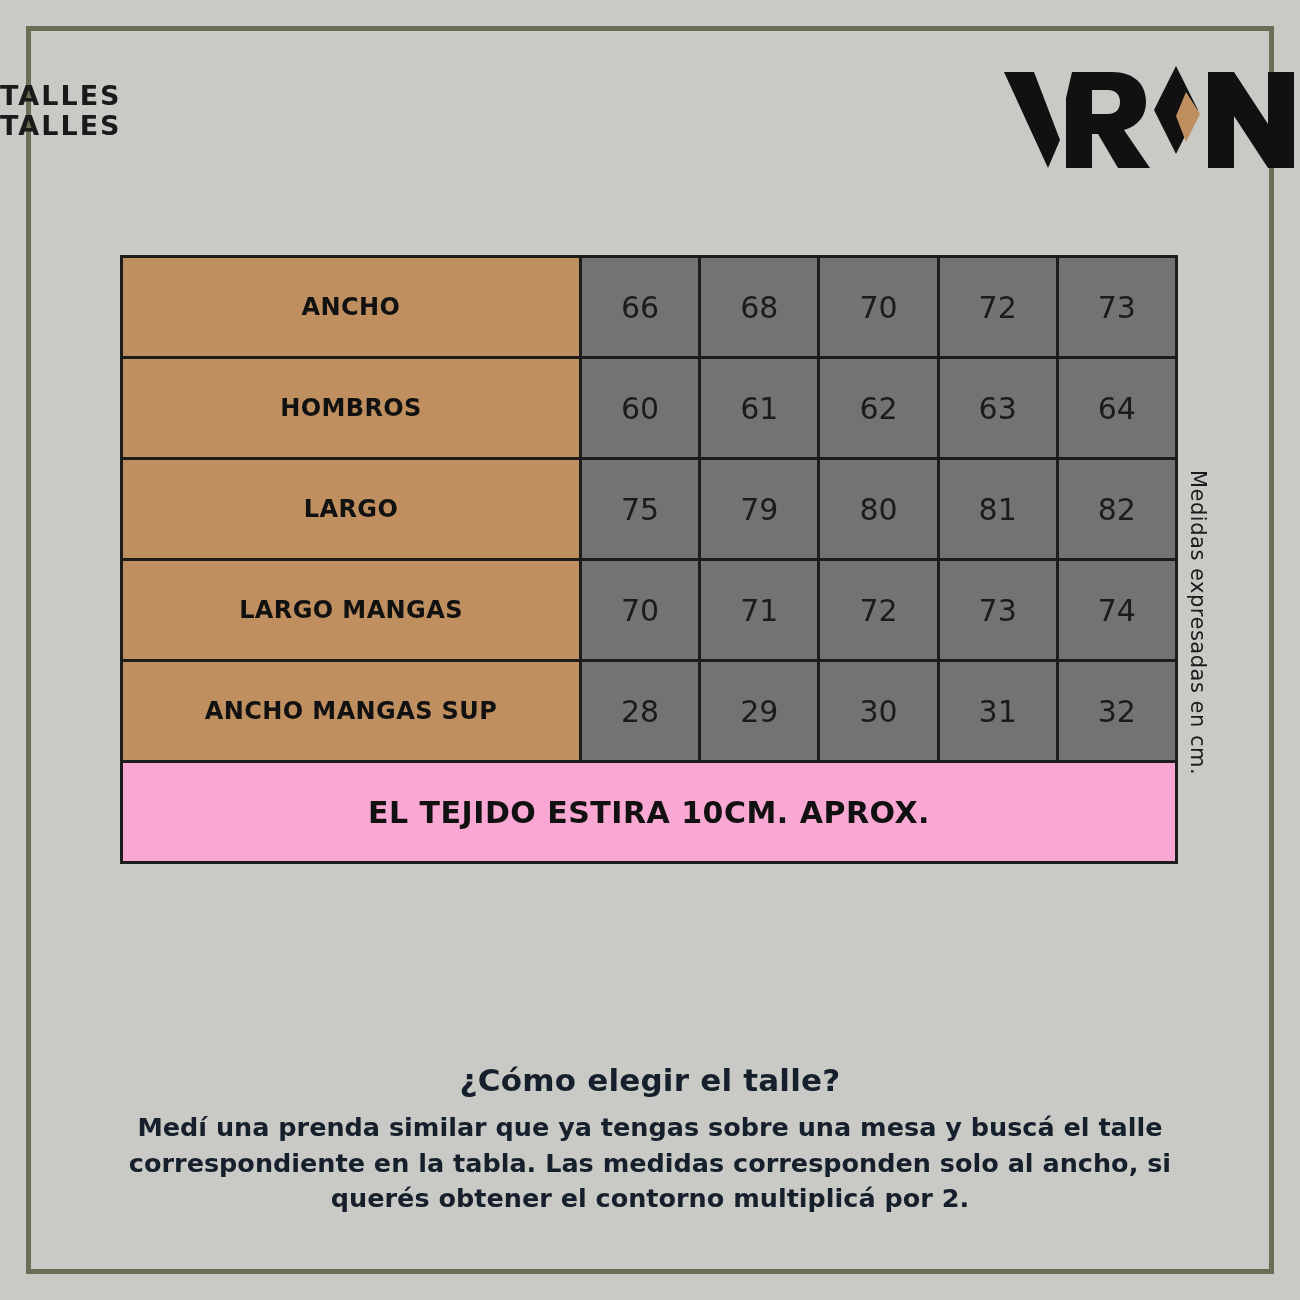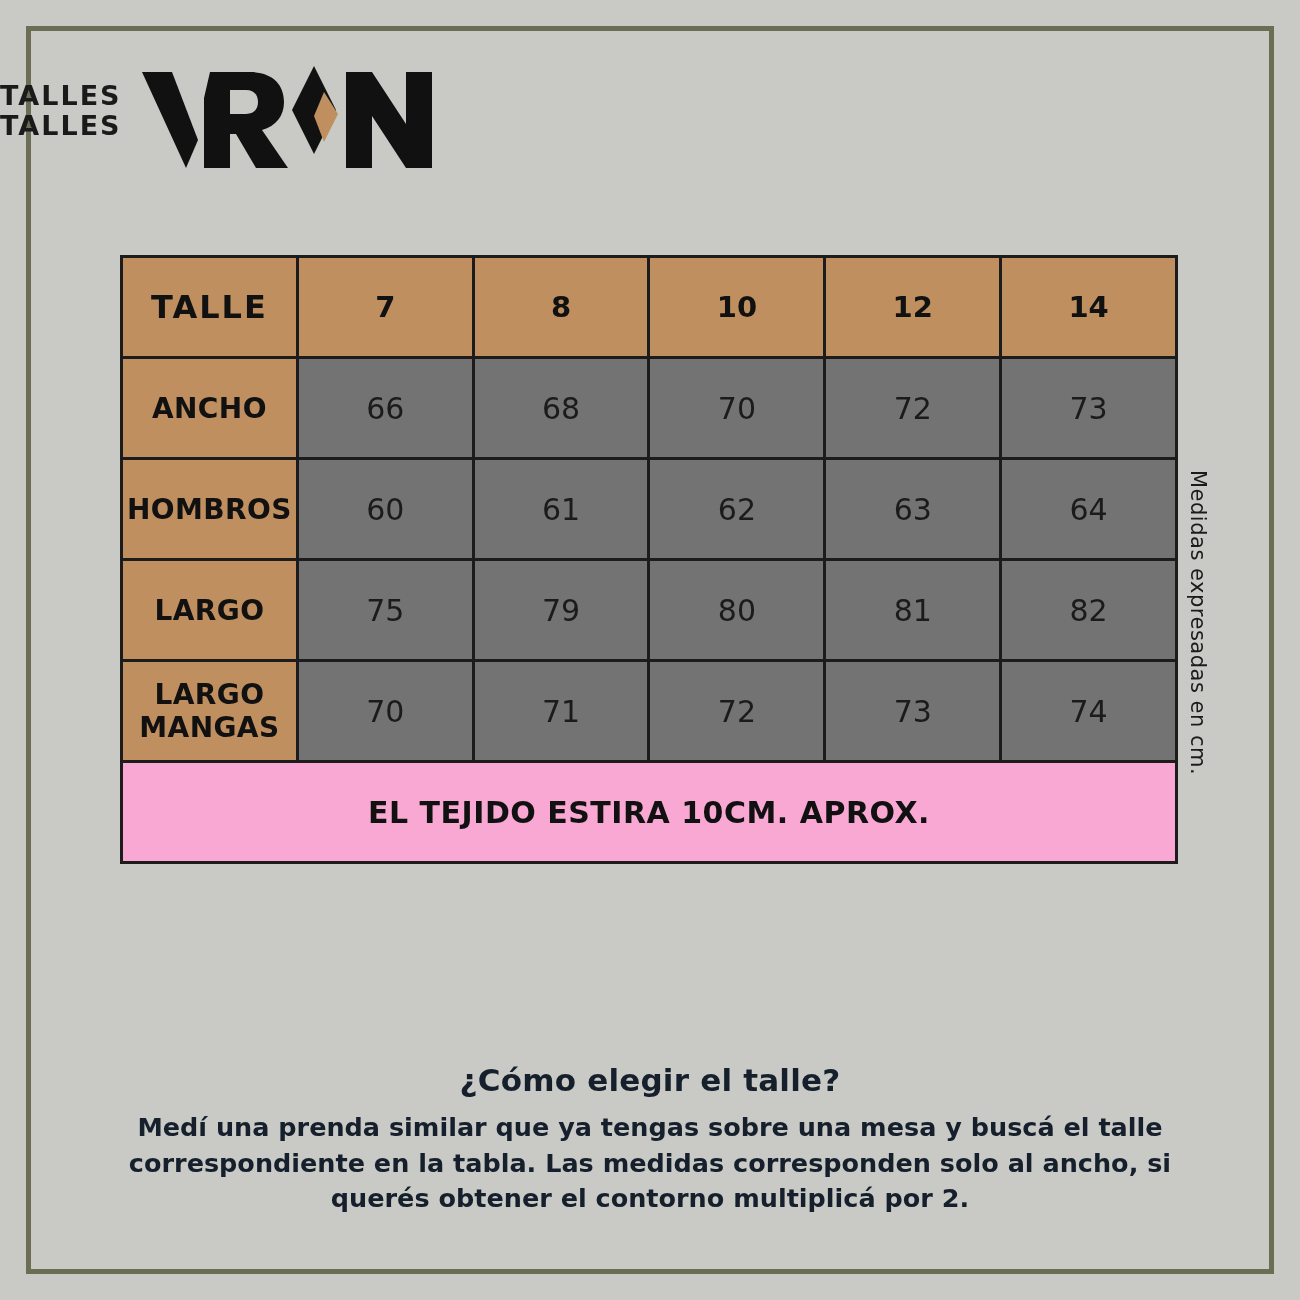--- a/index.html
+++ b/index.html
@@ -31,21 +31,21 @@
   }
 
   
   .logo-wrap {
     position: absolute;
     left: 0;
     right: 0;
     top: 58px;
     display: flex;
     align-items: center;
-    justify-content: flex-start;
+    justify-content: space-between;
     gap: 16px;
   }
   .logo-talles {
     font-family: "DejaVu Sans", "Liberation Sans", sans-serif;
     font-weight: bold;
     font-size: 27px;
     line-height: 1.12;
     letter-spacing: 2px;
     color: #1a1a1a;
     text-align: right;
@@ -74,21 +74,21 @@
     border: 3px solid #1c1c1c;
     text-align: center;
     vertical-align: middle;
     padding: 0;
     height: 98px;
   }
   .label-col {
     width: 456px;
     background: #c08f5f;
     font-weight: bold;
-    font-size: 28px;
+    font-size: 24px;
     color: #111;
     letter-spacing: 0.4px;
   }
   .head-cell {
     background: #c08f5f;
     font-weight: bold;
     font-size: 29px;
     color: #111;
   }
   .head-label {
@@ -174,28 +174,20 @@
         <path d="M186 34 L200 56 L186 84 L176 58 Z" fill="#c08f5f"></path>
 
         <path d="M208 14 L234 14 L268 66 L268 14 L294 14 L294 110 L268 110 L234 58 L234 110 L208 110 Z" fill="#111"></path>
       </svg>
     </div>
   </div>
 
   <div class="table-area">
     <table class="size-table">
       <tbody>
-        <tr>
-          <td class="head-label">TALLE</td>
-          <td class="head-cell">7</td>
-          <td class="head-cell">8</td>
-          <td class="head-cell">10</td>
-          <td class="head-cell">12</td>
-          <td class="head-cell">14</td>
-        </tr>
 
         <tr>
           <td class="label-col">ANCHO</td>
           <td class="val-cell">66</td>
           <td class="val-cell">68</td>
           <td class="val-cell">70</td>
           <td class="val-cell">72</td>
           <td class="val-cell">73</td>
         </tr>
 
@@ -219,20 +211,28 @@
 
         <tr>
           <td class="label-col">LARGO MANGAS</td>
           <td class="val-cell">70</td>
           <td class="val-cell">71</td>
           <td class="val-cell">72</td>
           <td class="val-cell">73</td>
           <td class="val-cell">74</td>
         </tr>
 
+        <tr>
+          <td class="label-col">ANCHO MANGAS SUP</td>
+          <td class="val-cell">28</td>
+          <td class="val-cell">29</td>
+          <td class="val-cell">30</td>
+          <td class="val-cell">31</td>
+          <td class="val-cell">32</td>
+        </tr>
 
 
         <tr class="note-row">
           <td colspan="6">EL TEJIDO ESTIRA 10CM. APROX.</td>
         </tr>
       </tbody>
     </table>
   </div>
 
   <div class="side-note">Medidas expresadas en cm.</div>

